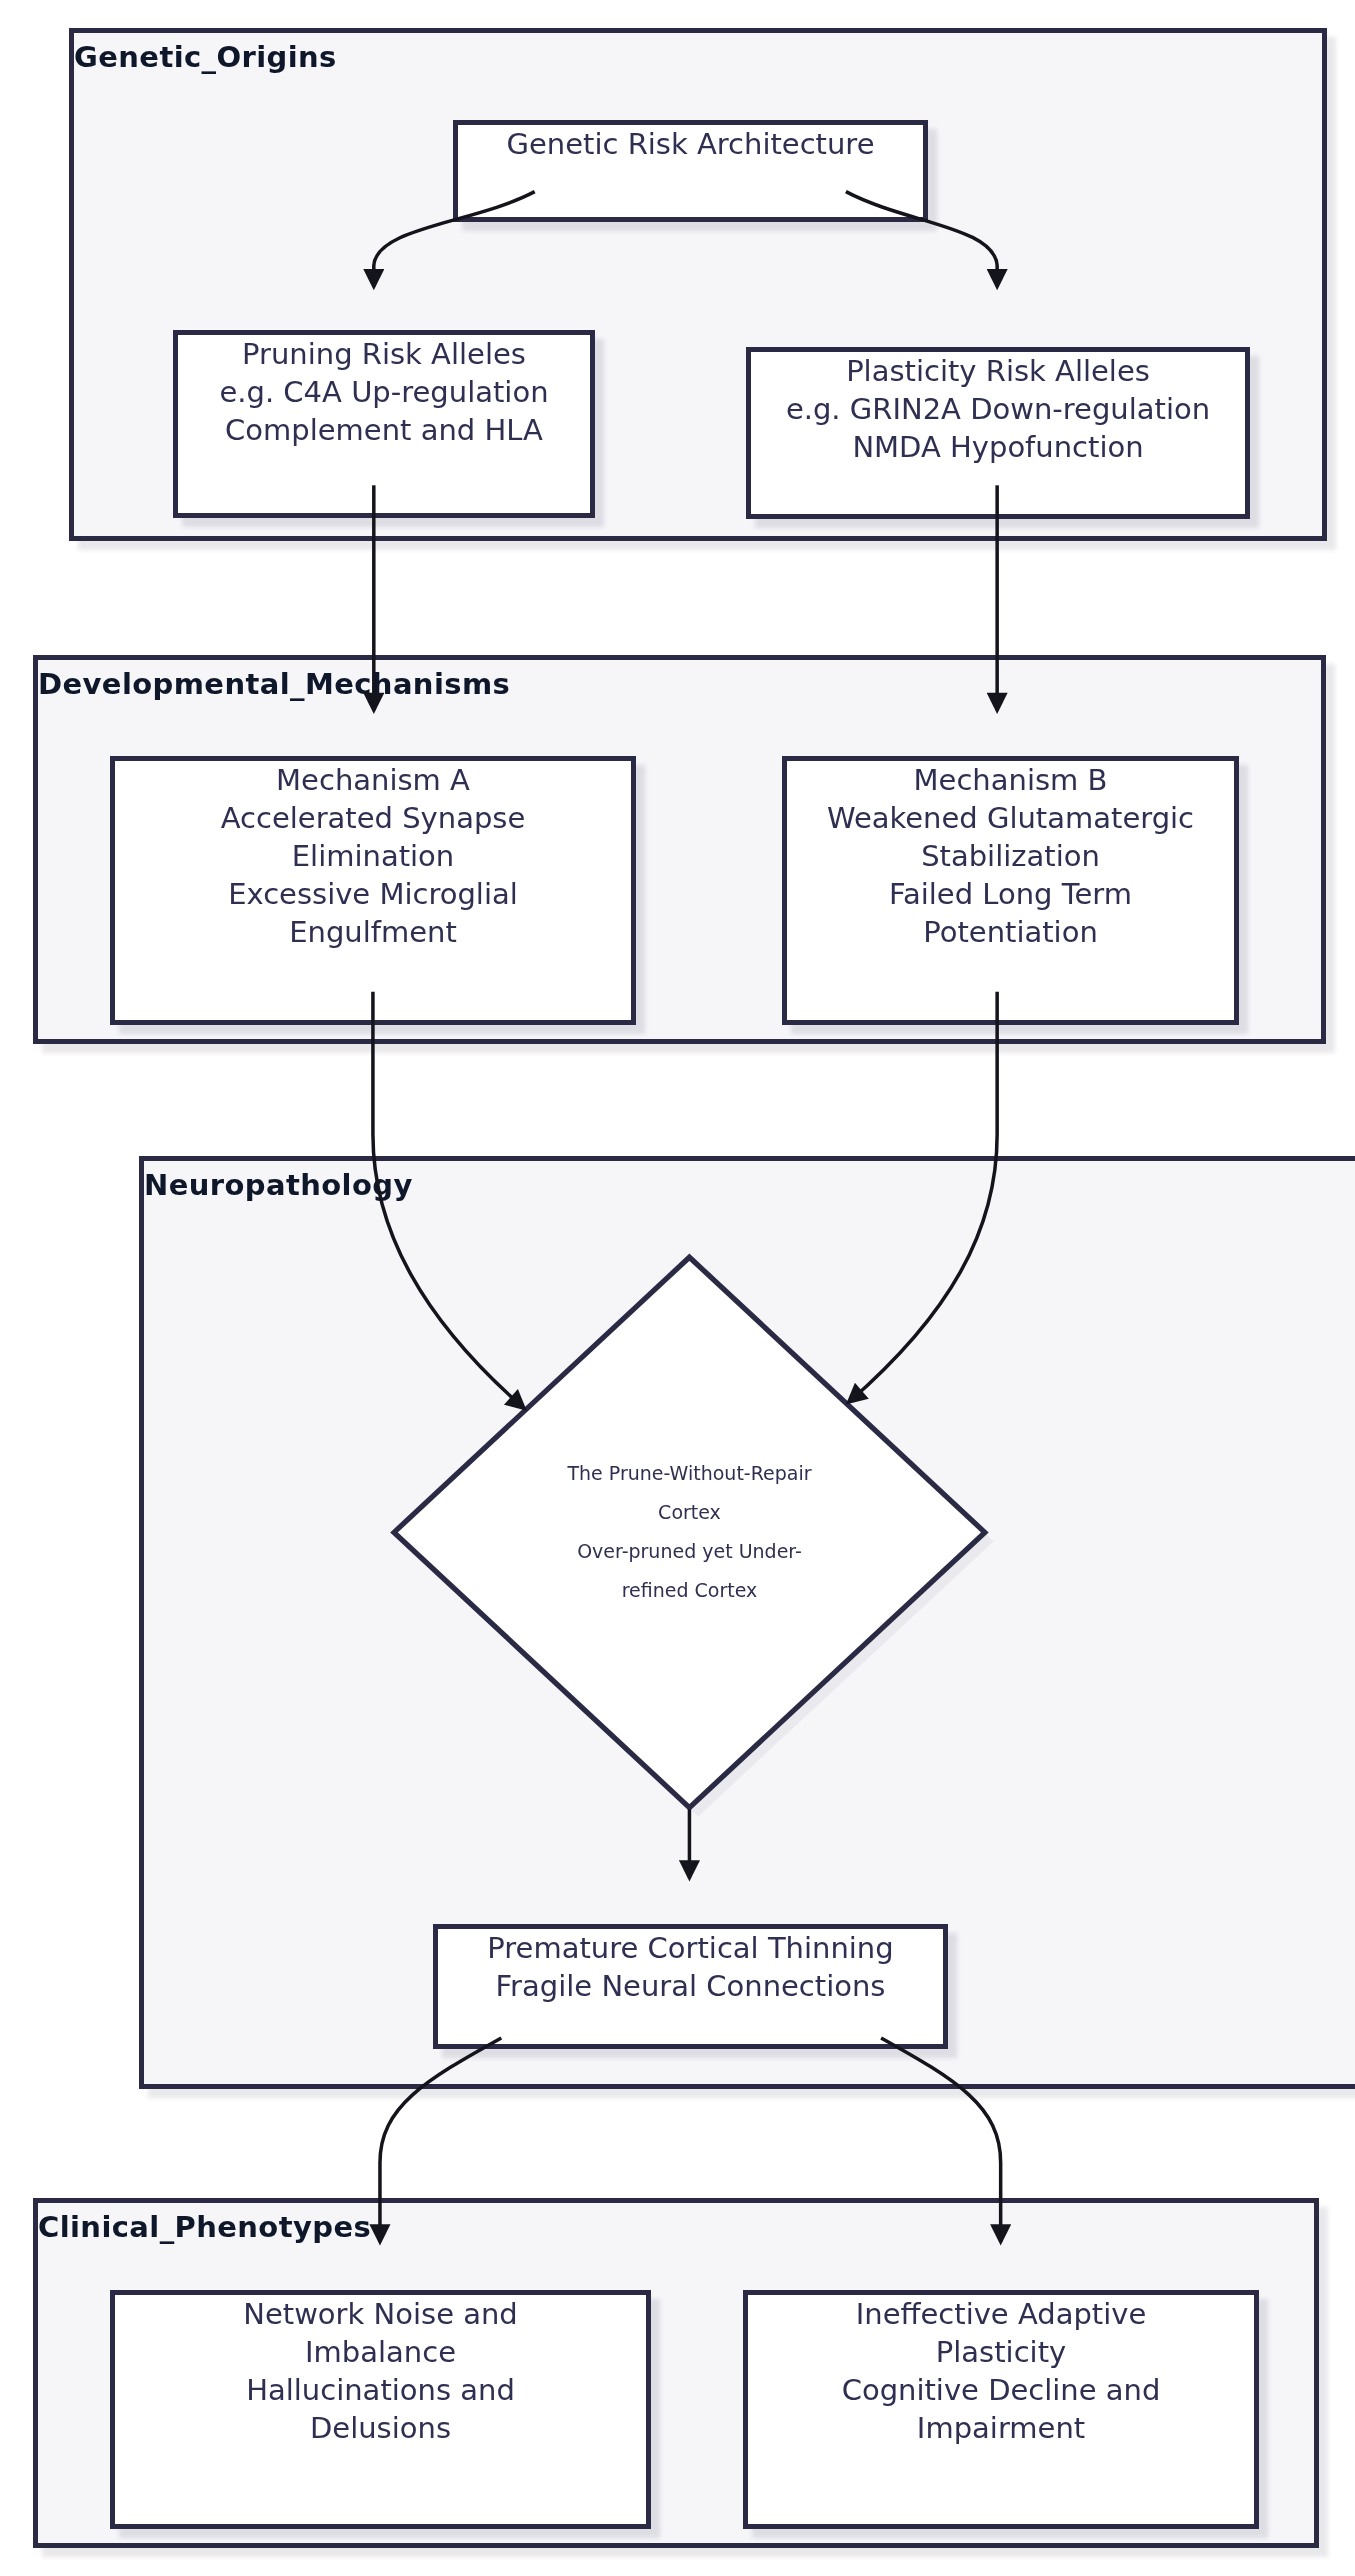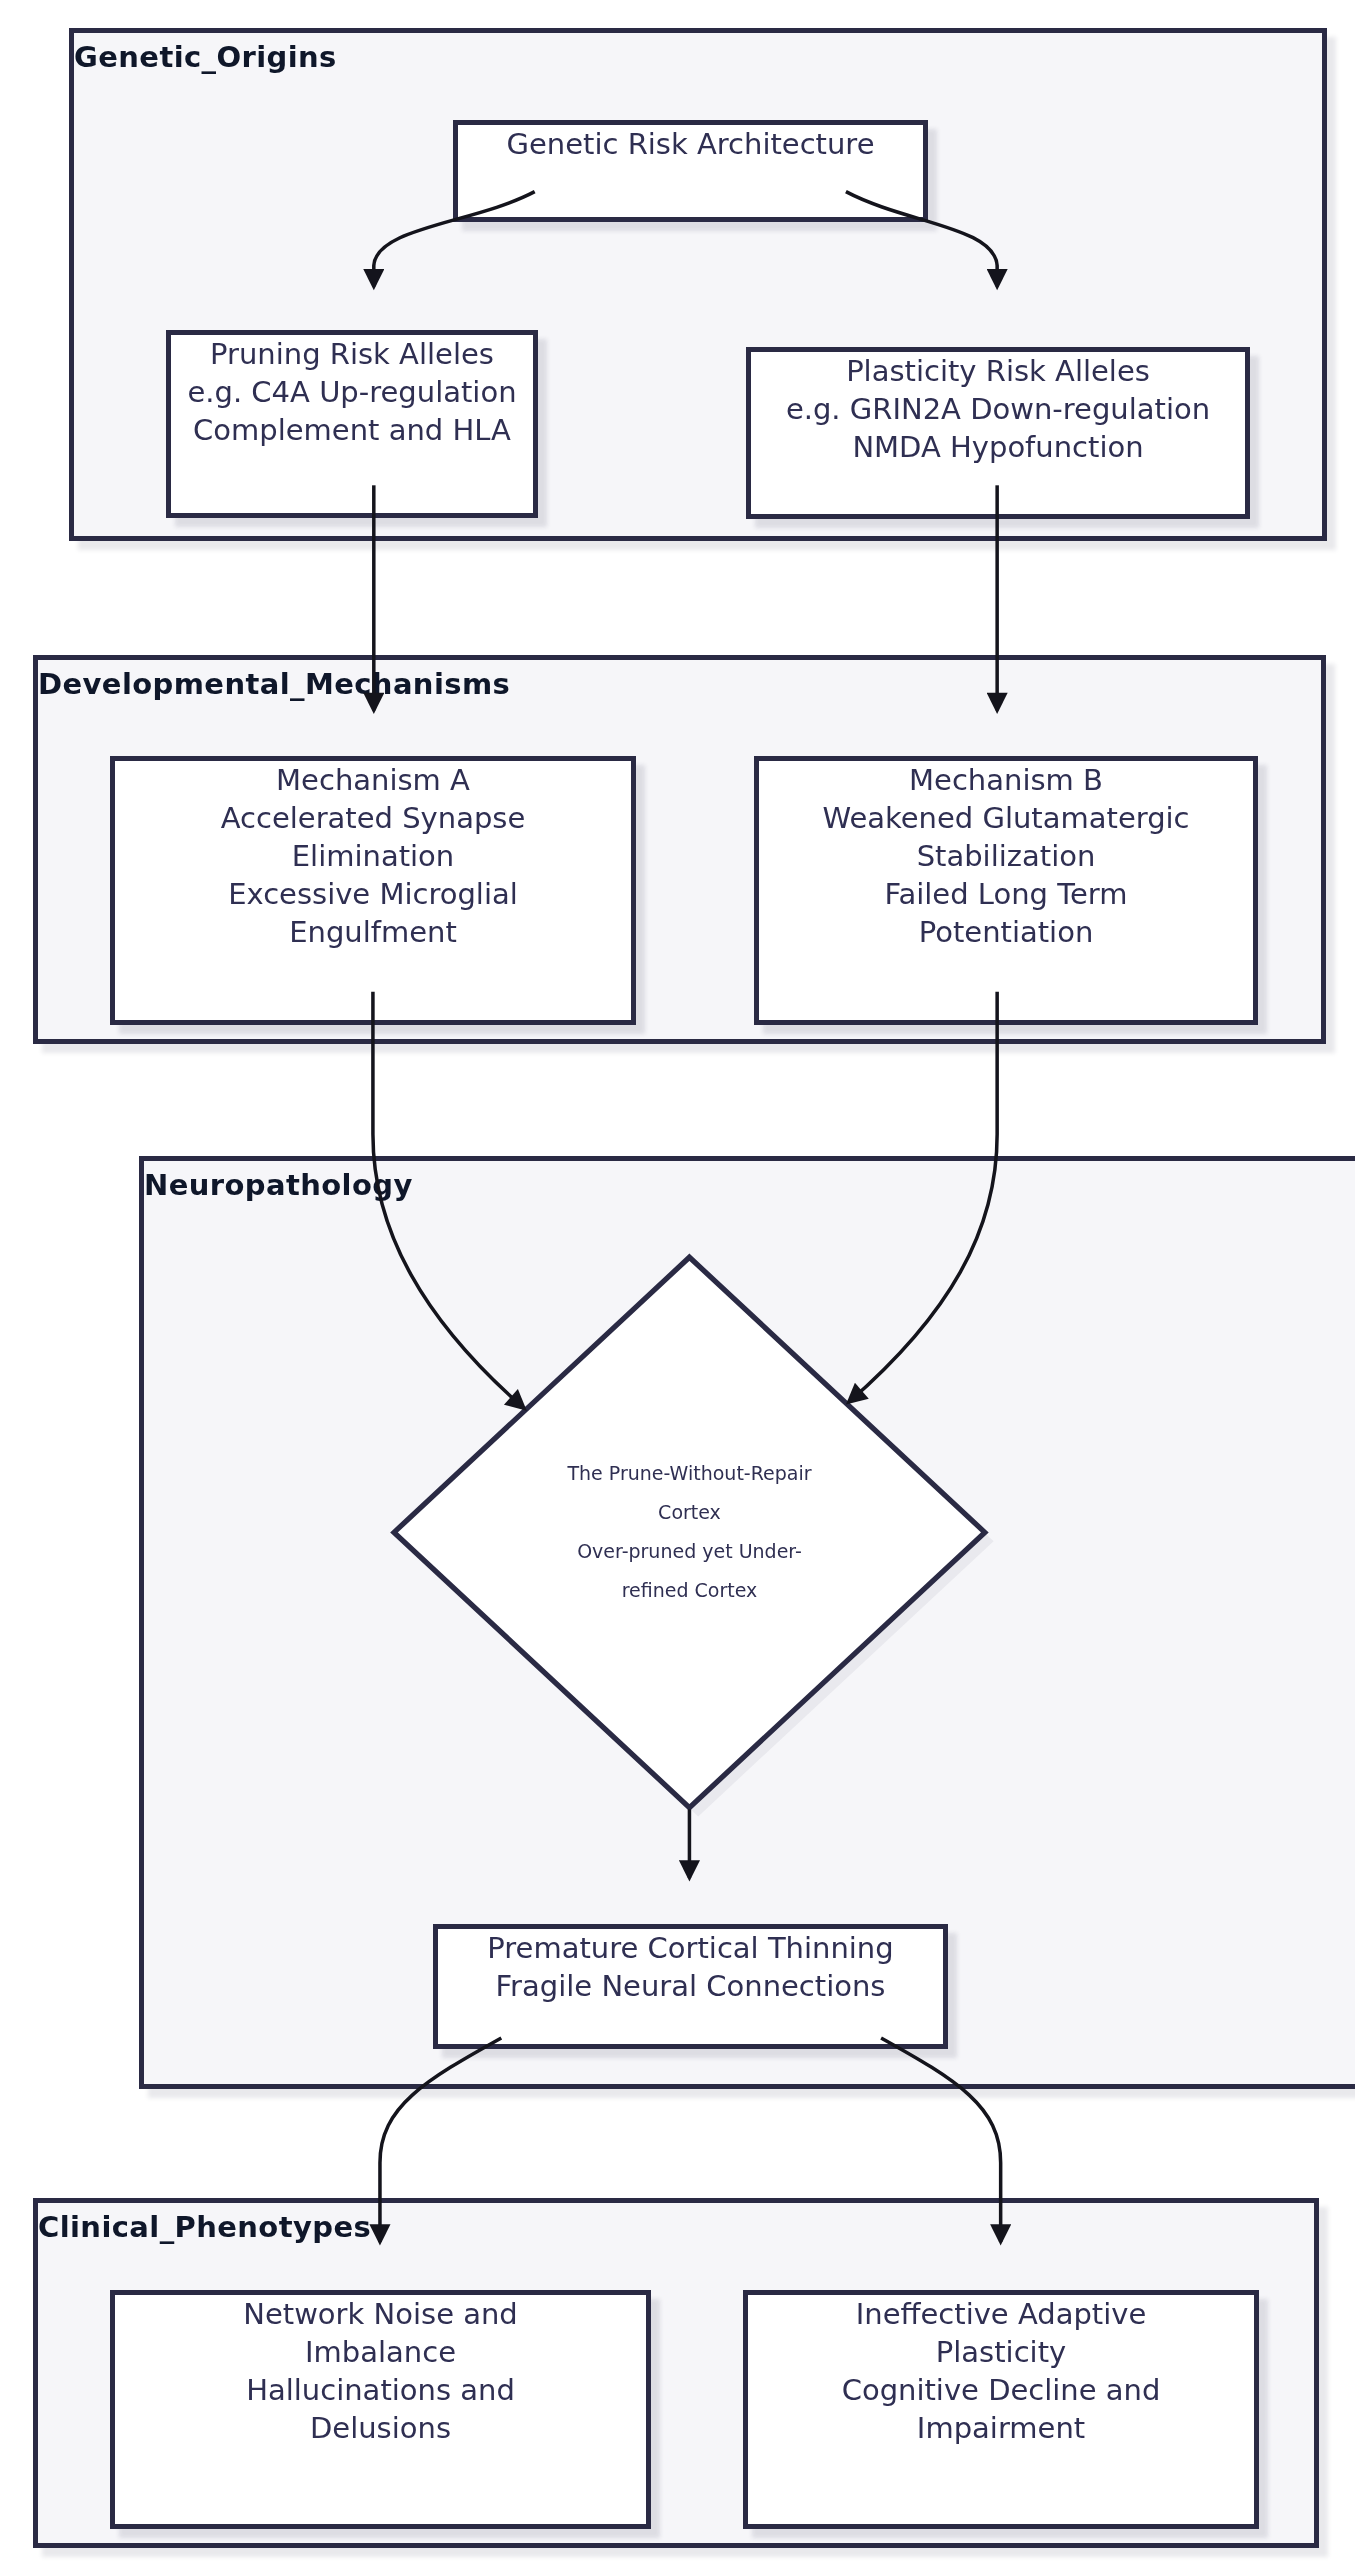--- a/index.html
+++ b/index.html
@@ -48,41 +48,41 @@
   </section>
 
   <section class="cluster" style="left:33px;top:2198px;width:1286px;height:350px">
     <h2 class="cluster-title">Clinical_Phenotypes</h2>
   </section>
 
   <div class="node" style="left:453px;top:85px;width:475px;height:102px">
     <span class="nline">Genetic Risk Architecture</span>
   </div>
 
-  <div class="node" style="left:166px;top:295px;width:372px;height:188px">
+  <div class="node" style="left:173px;top:295px;width:422px;height:188px">
     <span class="nline">Pruning Risk Alleles</span>
     <span class="nline">e.g. C4A Up-regulation</span>
     <span class="nline">Complement and HLA</span>
   </div>
 
   <div class="node" style="left:746px;top:312px;width:504px;height:172px">
     <span class="nline">Plasticity Risk Alleles</span>
     <span class="nline">e.g. GRIN2A Down-regulation</span>
     <span class="nline">NMDA Hypofunction</span>
   </div>
 
   <div class="node" style="left:110px;top:721px;width:526px;height:269px">
     <span class="nline">Mechanism A</span>
     <span class="nline">Accelerated Synapse</span>
     <span class="nline">Elimination</span>
     <span class="nline">Excessive Microglial</span>
     <span class="nline">Engulfment</span>
   </div>
 
-  <div class="node" style="left:754px;top:721px;width:504px;height:269px">
+  <div class="node" style="left:782px;top:721px;width:457px;height:269px">
     <span class="nline">Mechanism B</span>
     <span class="nline">Weakened Glutamatergic</span>
     <span class="nline">Stabilization</span>
     <span class="nline">Failed Long Term</span>
     <span class="nline">Potentiation</span>
   </div>
 
   <div class="node" style="left:433px;top:1889px;width:515px;height:125px">
     <span class="nline">Premature Cortical Thinning</span>
     <span class="nline">Fragile Neural Connections</span>

